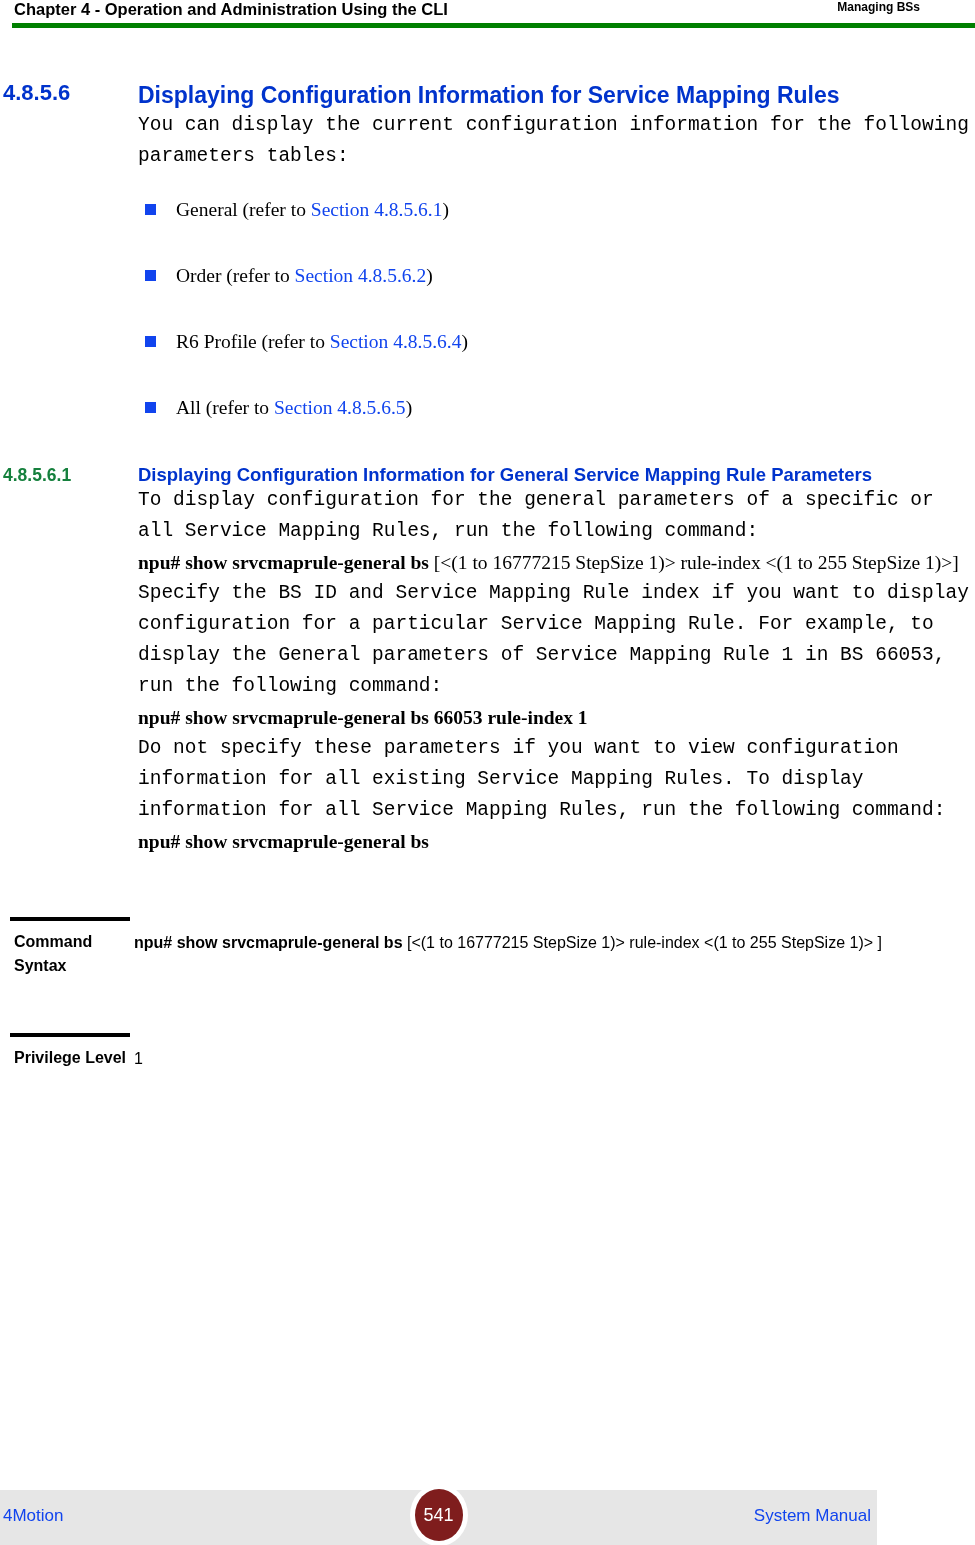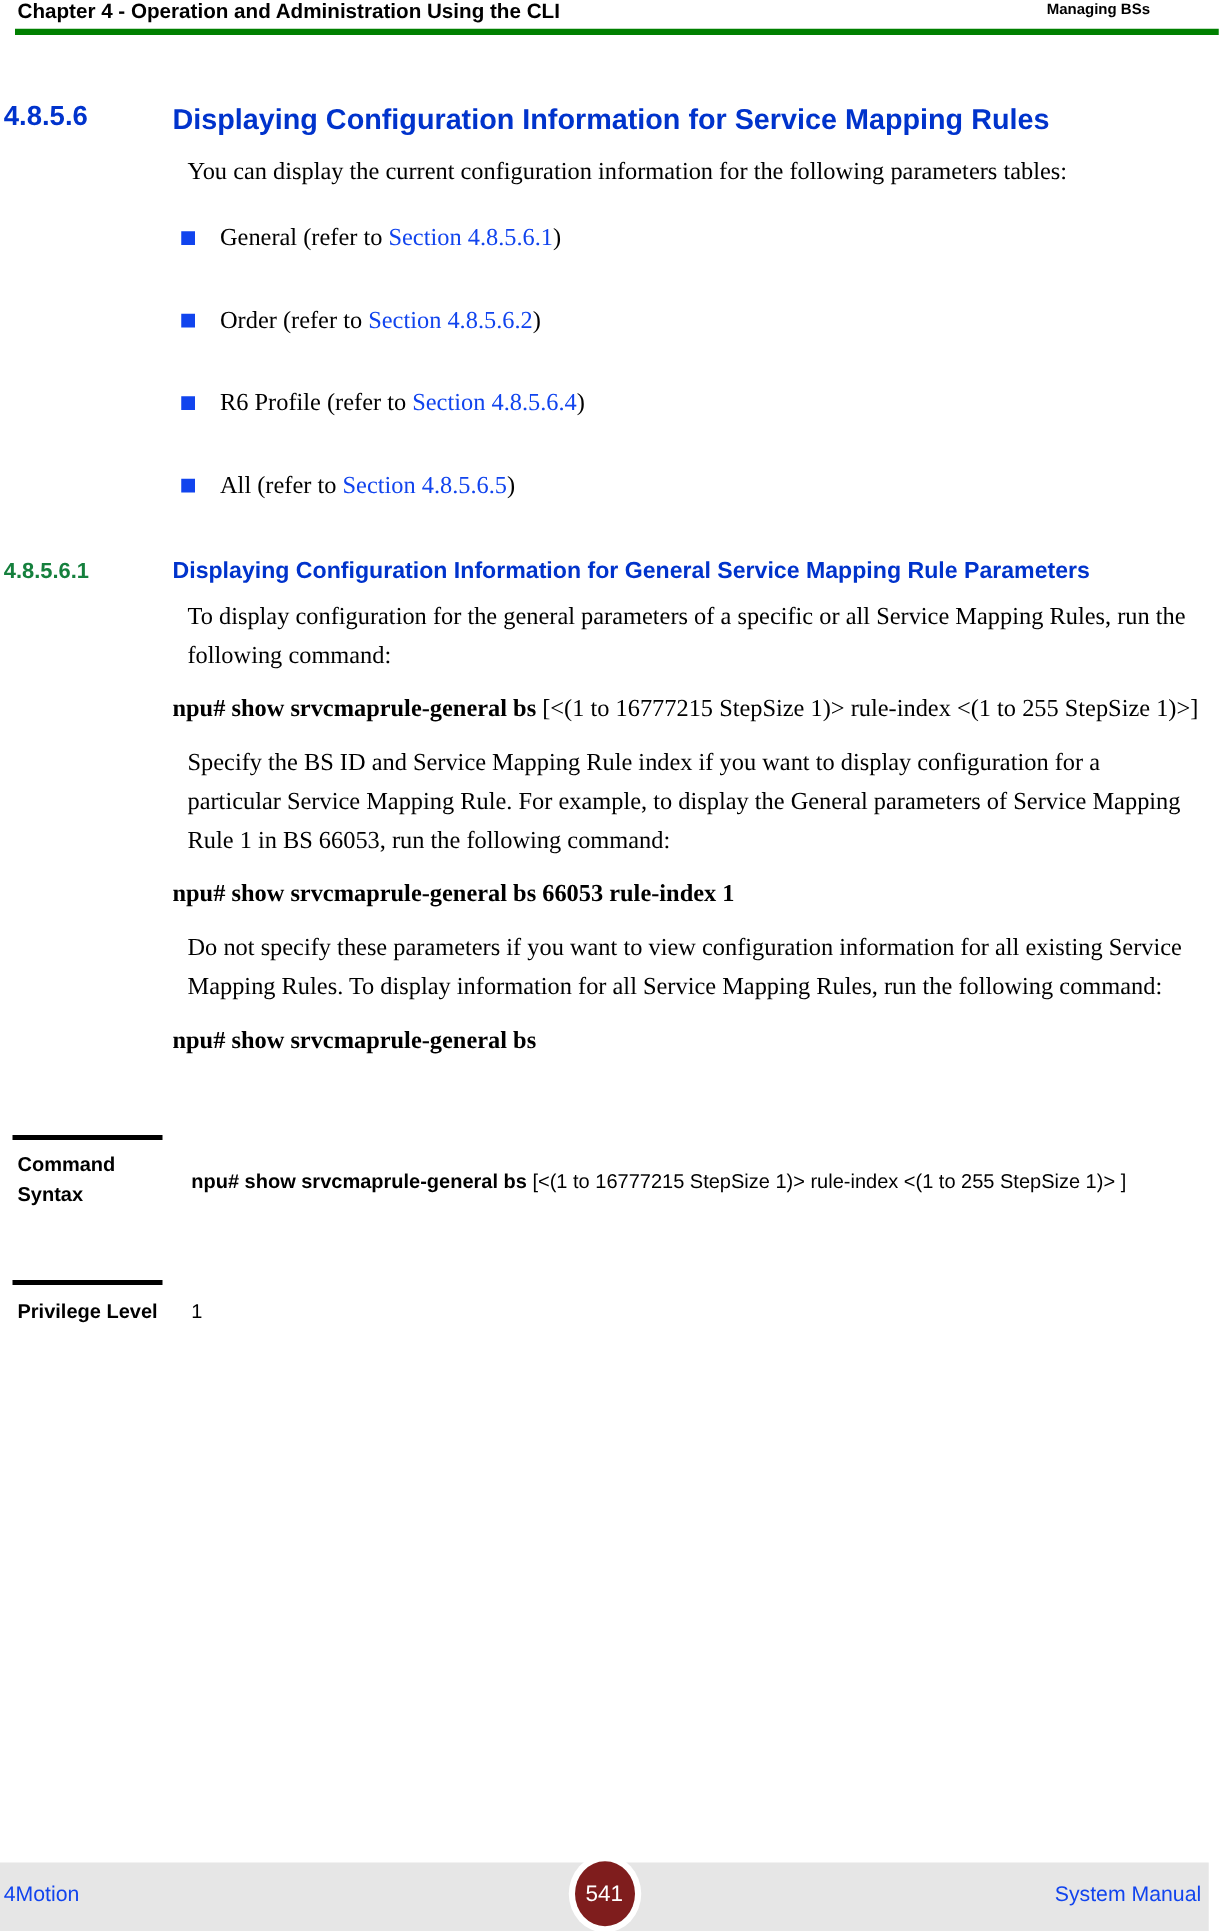--- a/index.html
+++ b/index.html
@@ -102,24 +102,24 @@
   .h4-title {
     font-family: "Liberation Sans", sans-serif;
     font-weight: bold;
     font-size: 18.5px;
     line-height: 21px;
     color: #0033cc;
     width: 800px;
   }
 
   p.para {
-    margin: 12px;
+    margin: 0;
     padding-left: 138px;
     padding-right: 5px;
-    font-family: Liberation Serif, serif;
+    font-family: Liberation Mono, monospace;
     font-size: 19.5px;
     line-height: 31px;
     color: #000000;
   }
   .mt-1 { margin-top: 22px; }
   .mt-2 { margin-top: 30px; }
 
   p.cmd {
     margin: 0;
     padding-left: 138px;
@@ -170,22 +170,21 @@
   .param-row .bar {
     position: absolute;
     left: 10px;
     top: 0;
     width: 120px;
     height: 4px;
     background: #000000;
   }
   .param-row .cells {
     display: flex;
-    align-items: center;
-    gap: 19px;
+    align-items: flex-start;
   }
   .param-label {
     width: 120px;
     flex: 0 0 120px;
     margin-left: 14px;
     font-family: "Liberation Sans", sans-serif;
     font-weight: bold;
     font-size: 16px;
     line-height: 24px;
     color: #000000;
@@ -200,21 +199,21 @@
   }
   .param-value b { font-weight: bold; }
   .row-syntax { height: 103px; }
   .row-priv { height: 96px; }
 
   
   .page-footer {
     position: absolute;
     left: 0;
     bottom: 0;
-    width: 967px;
+    width: 877px;
     height: 55px;
     background: #e6e6e6;
   }
   .footer-left {
     position: absolute;
     left: 3px;
     top: 16px;
     font-family: "Liberation Sans", sans-serif;
     font-size: 17px;
     color: #1144ee;

